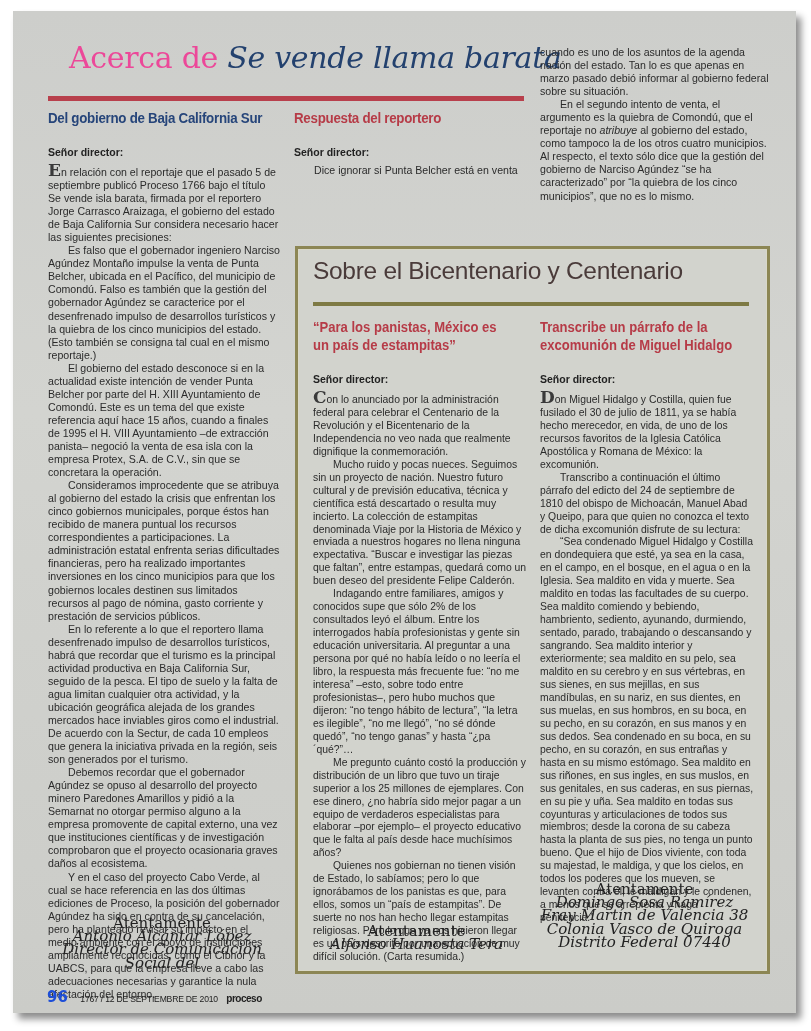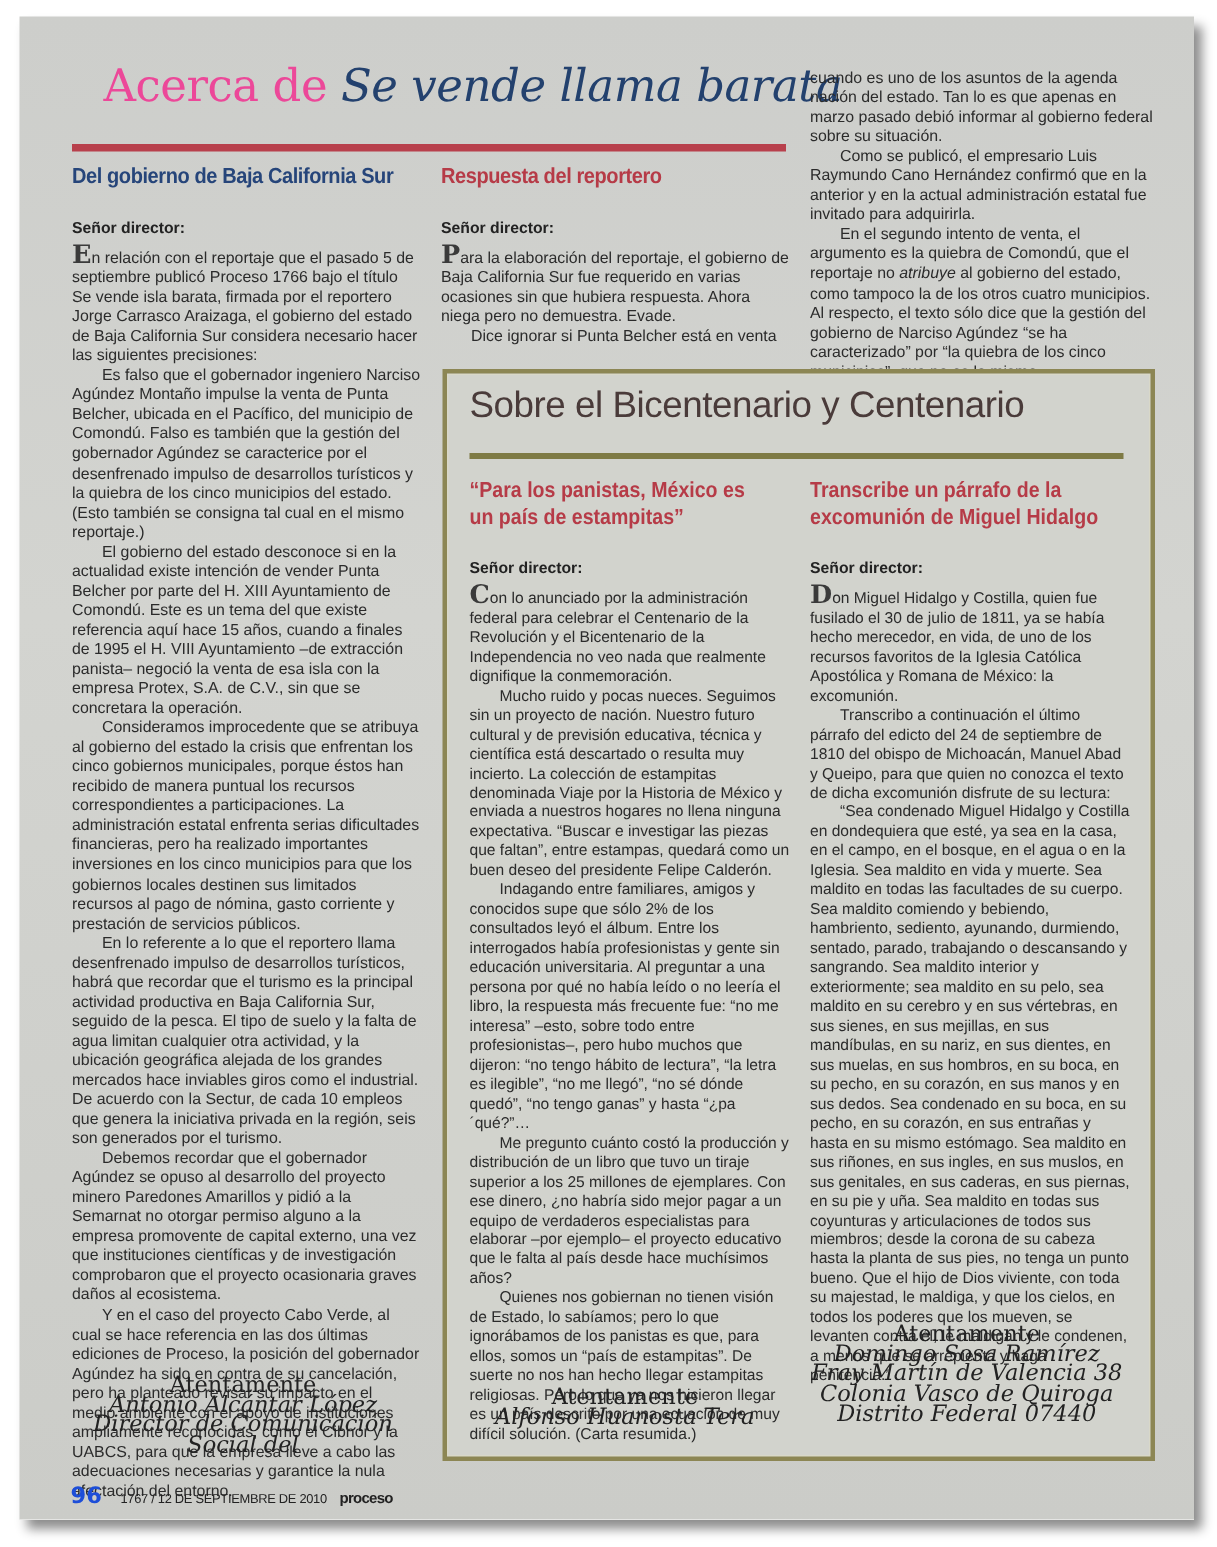--- a/index.html
+++ b/index.html
@@ -84,27 +84,25 @@
 <div class="abs sig" style="left:48px; top:917px; width:228px;">
   <div>Atentamente</div>
   <div class="it">Antonio Alcántar López</div>
   <div class="it">Director de Comunicación Social del</div>
 </div>
 
 <div class="abs subhead sh-red" style="left:294px; top:110px;">Respuesta del reportero</div>
 <div class="abs salute" style="left:294px; top:146px;">Señor director:</div>
 
 <div class="abs col" style="left:294px; top:164px; width:232px;">
-  <p class="first"><span class="drop">P</span><span>ara la elaboración del reportaje, el gobierno de Baja California Sur fue requerido en varias ocasiones sin que hubiera respuesta. Ahora niega pero no demuestra. Evade.</span></p>
   <p>Dice ignorar si Punta Belcher está en venta</p>
 </div>
 
 <div class="abs col" style="left:540px; top:46px; width:232px;">
   <p class="first">cuando es uno de los asuntos de la agenda nación del estado. Tan lo es que apenas en marzo pasado debió informar al gobierno federal sobre su situación.</p>
-  <p>Como se publicó, el empresario Luis Raymundo Cano Hernández confirmó que en la anterior y en la actual administración estatal fue invitado para adquirirla.</p>
   <p>En el segundo intento de venta, el argumento es la quiebra de Comondú, que el reportaje no <i>atribuye</i> al gobierno del estado, como tampoco la de los otros cuatro municipios. Al respecto, el texto sólo dice que la gestión del gobierno de Narciso Agúndez “se ha caracterizado” por “la quiebra de los cinco municipios”, que no es lo mismo.</p>
 </div>
 
 <div class="abs box"></div>
 <div class="abs boxtitle">Sobre el Bicentenario y Centenario</div>
 <div class="abs greenrule"></div>
 
 <div class="abs boxhead" style="left:313px; top:318px; width:215px;">“Para los panistas, México es un país de estampitas”</div>
 <div class="abs salute" style="left:313px; top:373px;">Señor director:</div>
 <div class="abs col" style="left:313px; top:391px; width:214px; font-size:10.4px; line-height:12.95px;">

